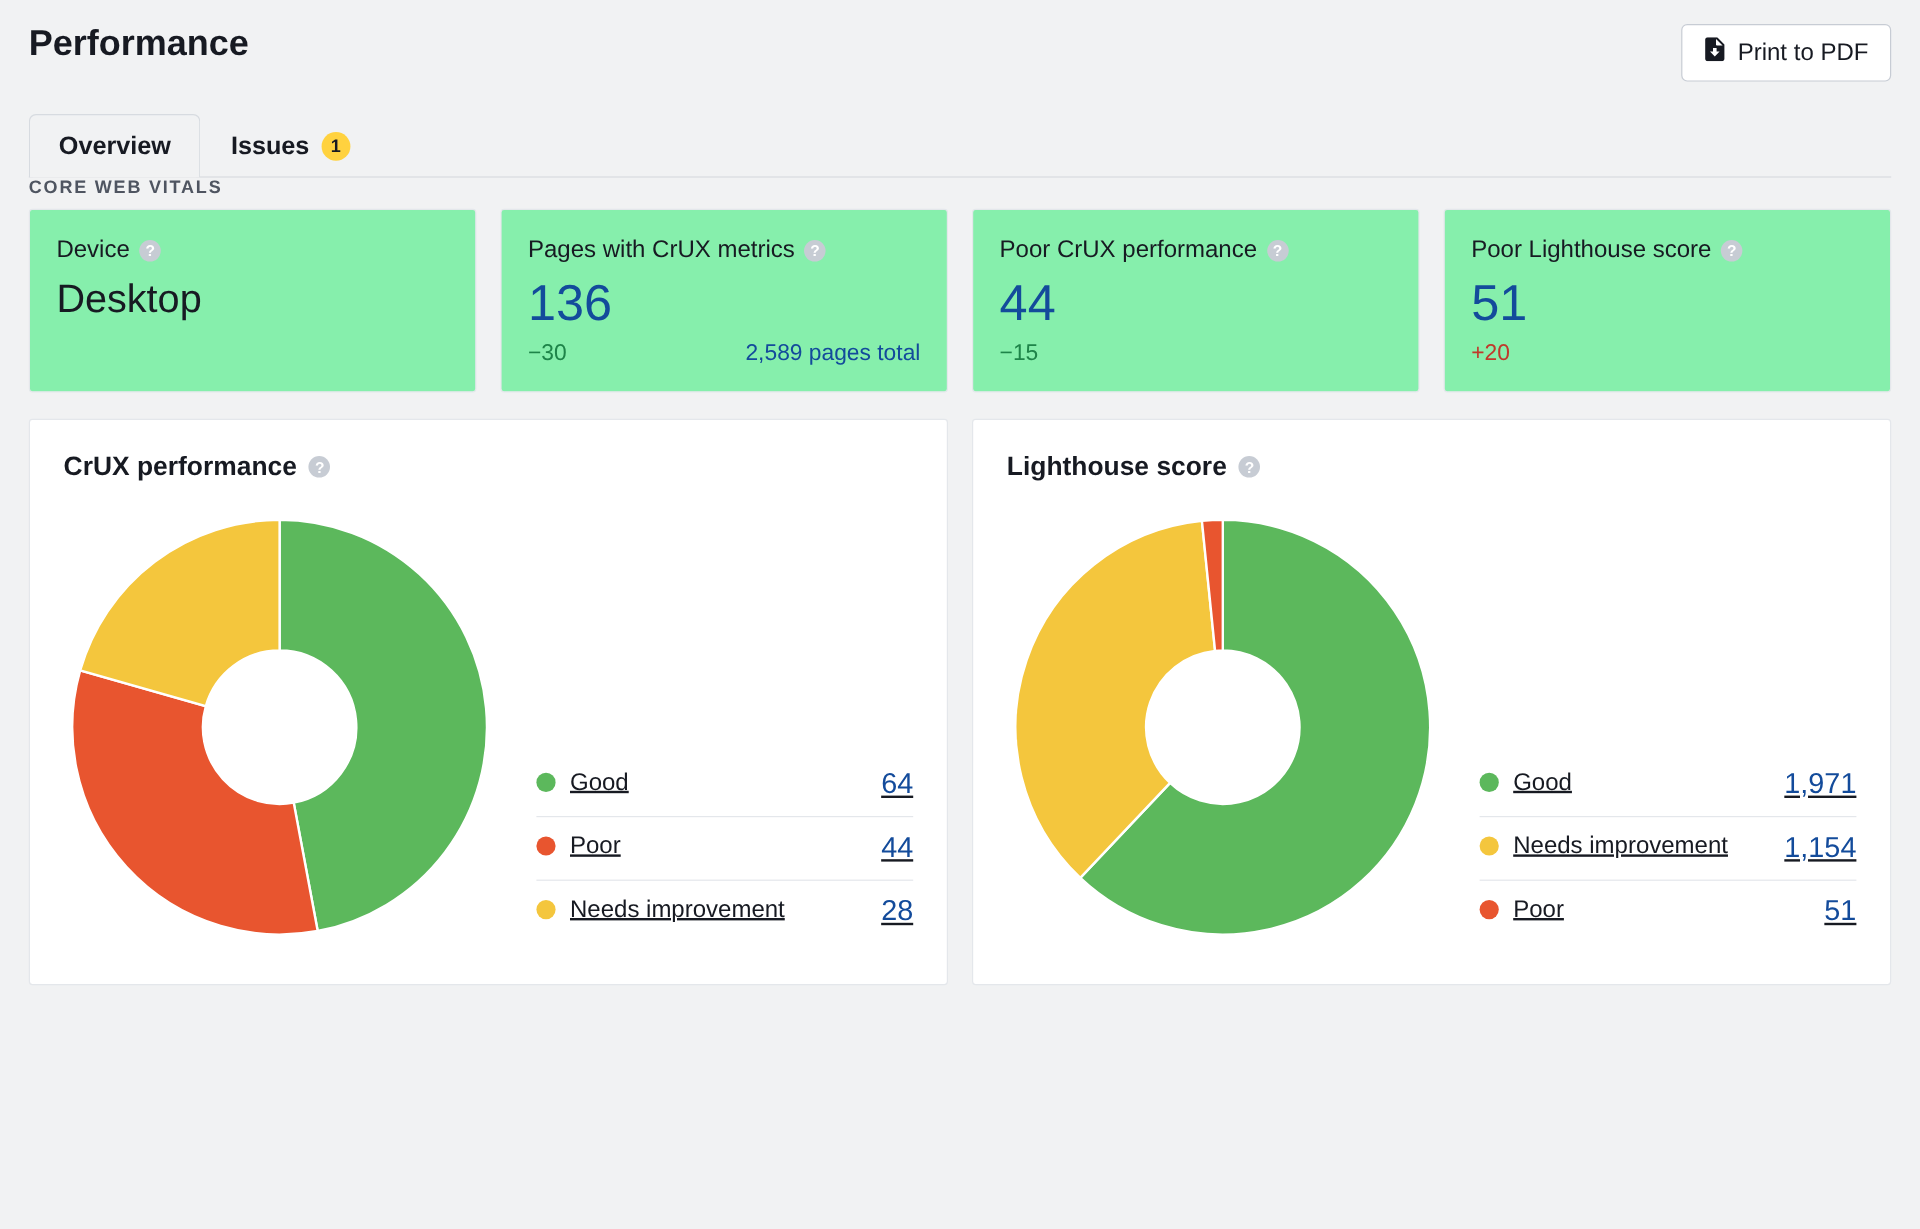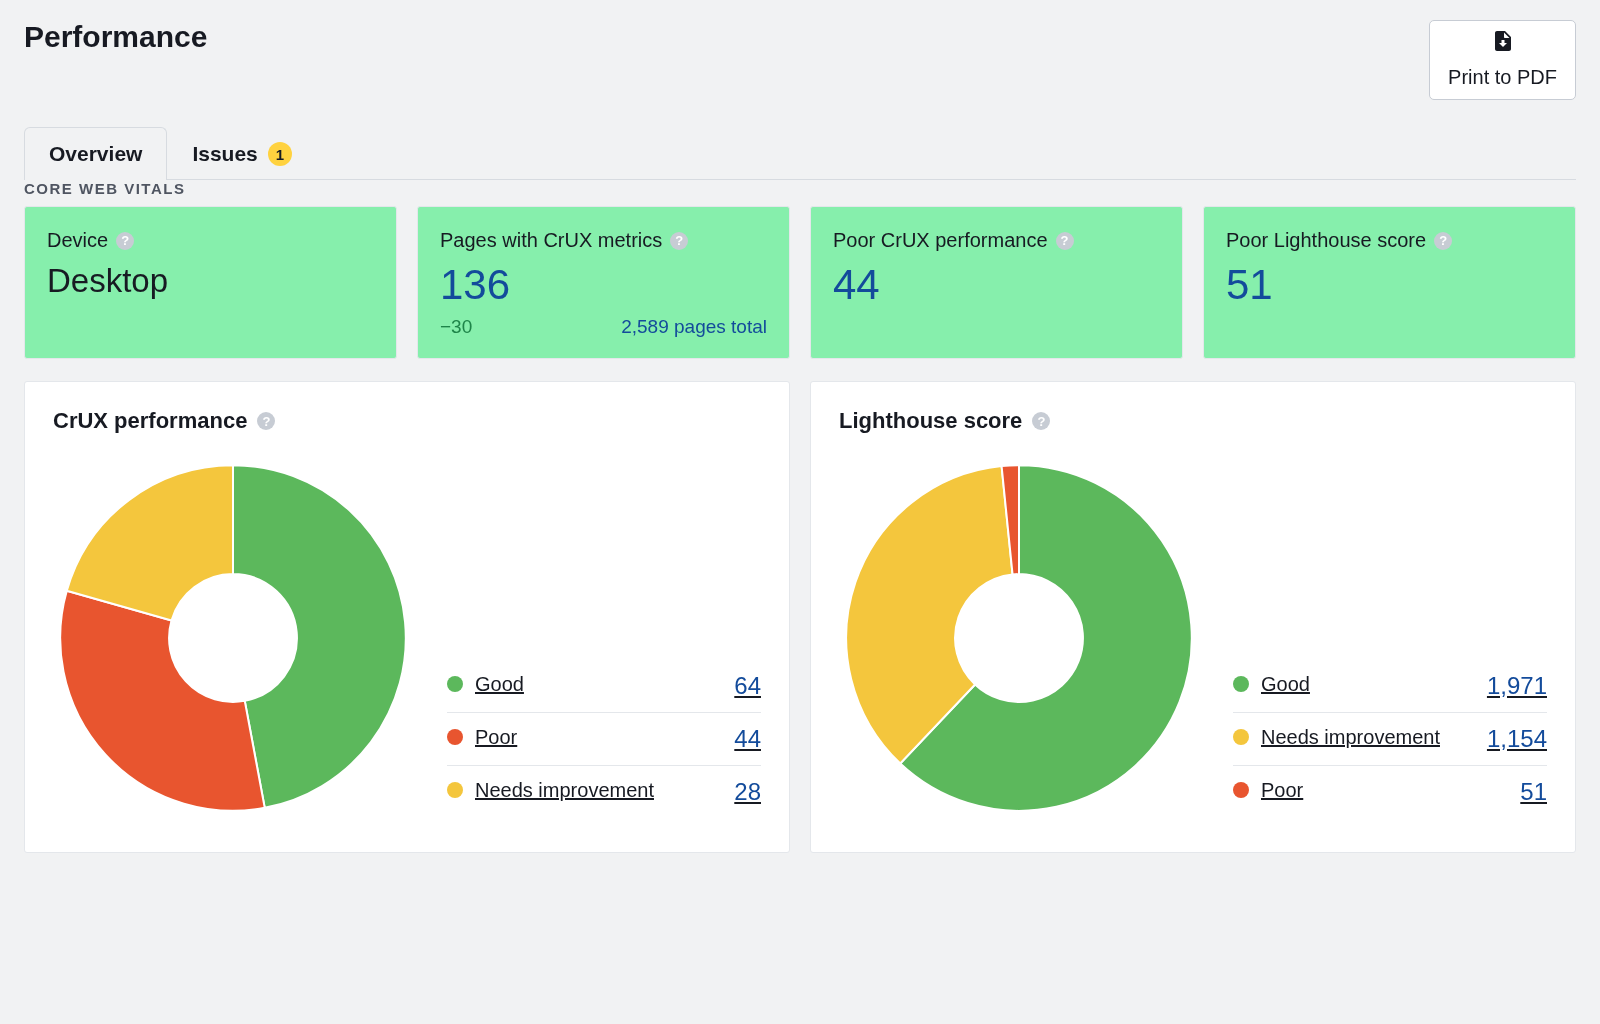--- a/index.html
+++ b/index.html
@@ -25,21 +25,20 @@
     align-items: center;
     gap: 10px;
     background: #fff;
     border: 1px solid #c7ccd4;
     border-radius: 5px;
     padding: 10px 18px;
     font-size: 20px;
     font-weight: 500;
     color: #171a22;
     cursor: pointer;
-    flex-direction: column;
   }
   .print-btn svg { width: 18px; height: 20px; fill: #171a22; }
 
   .tabs {
     display: flex;
     border-bottom: 1px solid #d7dbe0;
   }
   .tab {
     padding: 14px 24px;
     font-size: 21px;
@@ -226,28 +225,34 @@
       <span class="link-blue">2,589 pages total</span>
     </div>
   </div>
 
   <div class="card">
     <div class="card-label">
       <span>Poor CrUX performance</span>
       <span class="help-icon">?</span>
     </div>
     <div class="card-main">44</div>
+    <div class="card-footer">
+      <span class="delta-down">−15</span>
+    </div>
   </div>
 
   <div class="card">
     <div class="card-label">
       <span>Poor Lighthouse score</span>
       <span class="help-icon">?</span>
     </div>
     <div class="card-main">51</div>
+    <div class="card-footer">
+      <span class="delta-up">+20</span>
+    </div>
   </div>
 </div>
 
 <div class="charts-row">
   <div class="chart-card">
     <div class="chart-title">
       <span>CrUX performance</span>
       <span class="help-icon">?</span>
     </div>
     <div class="chart-body">

